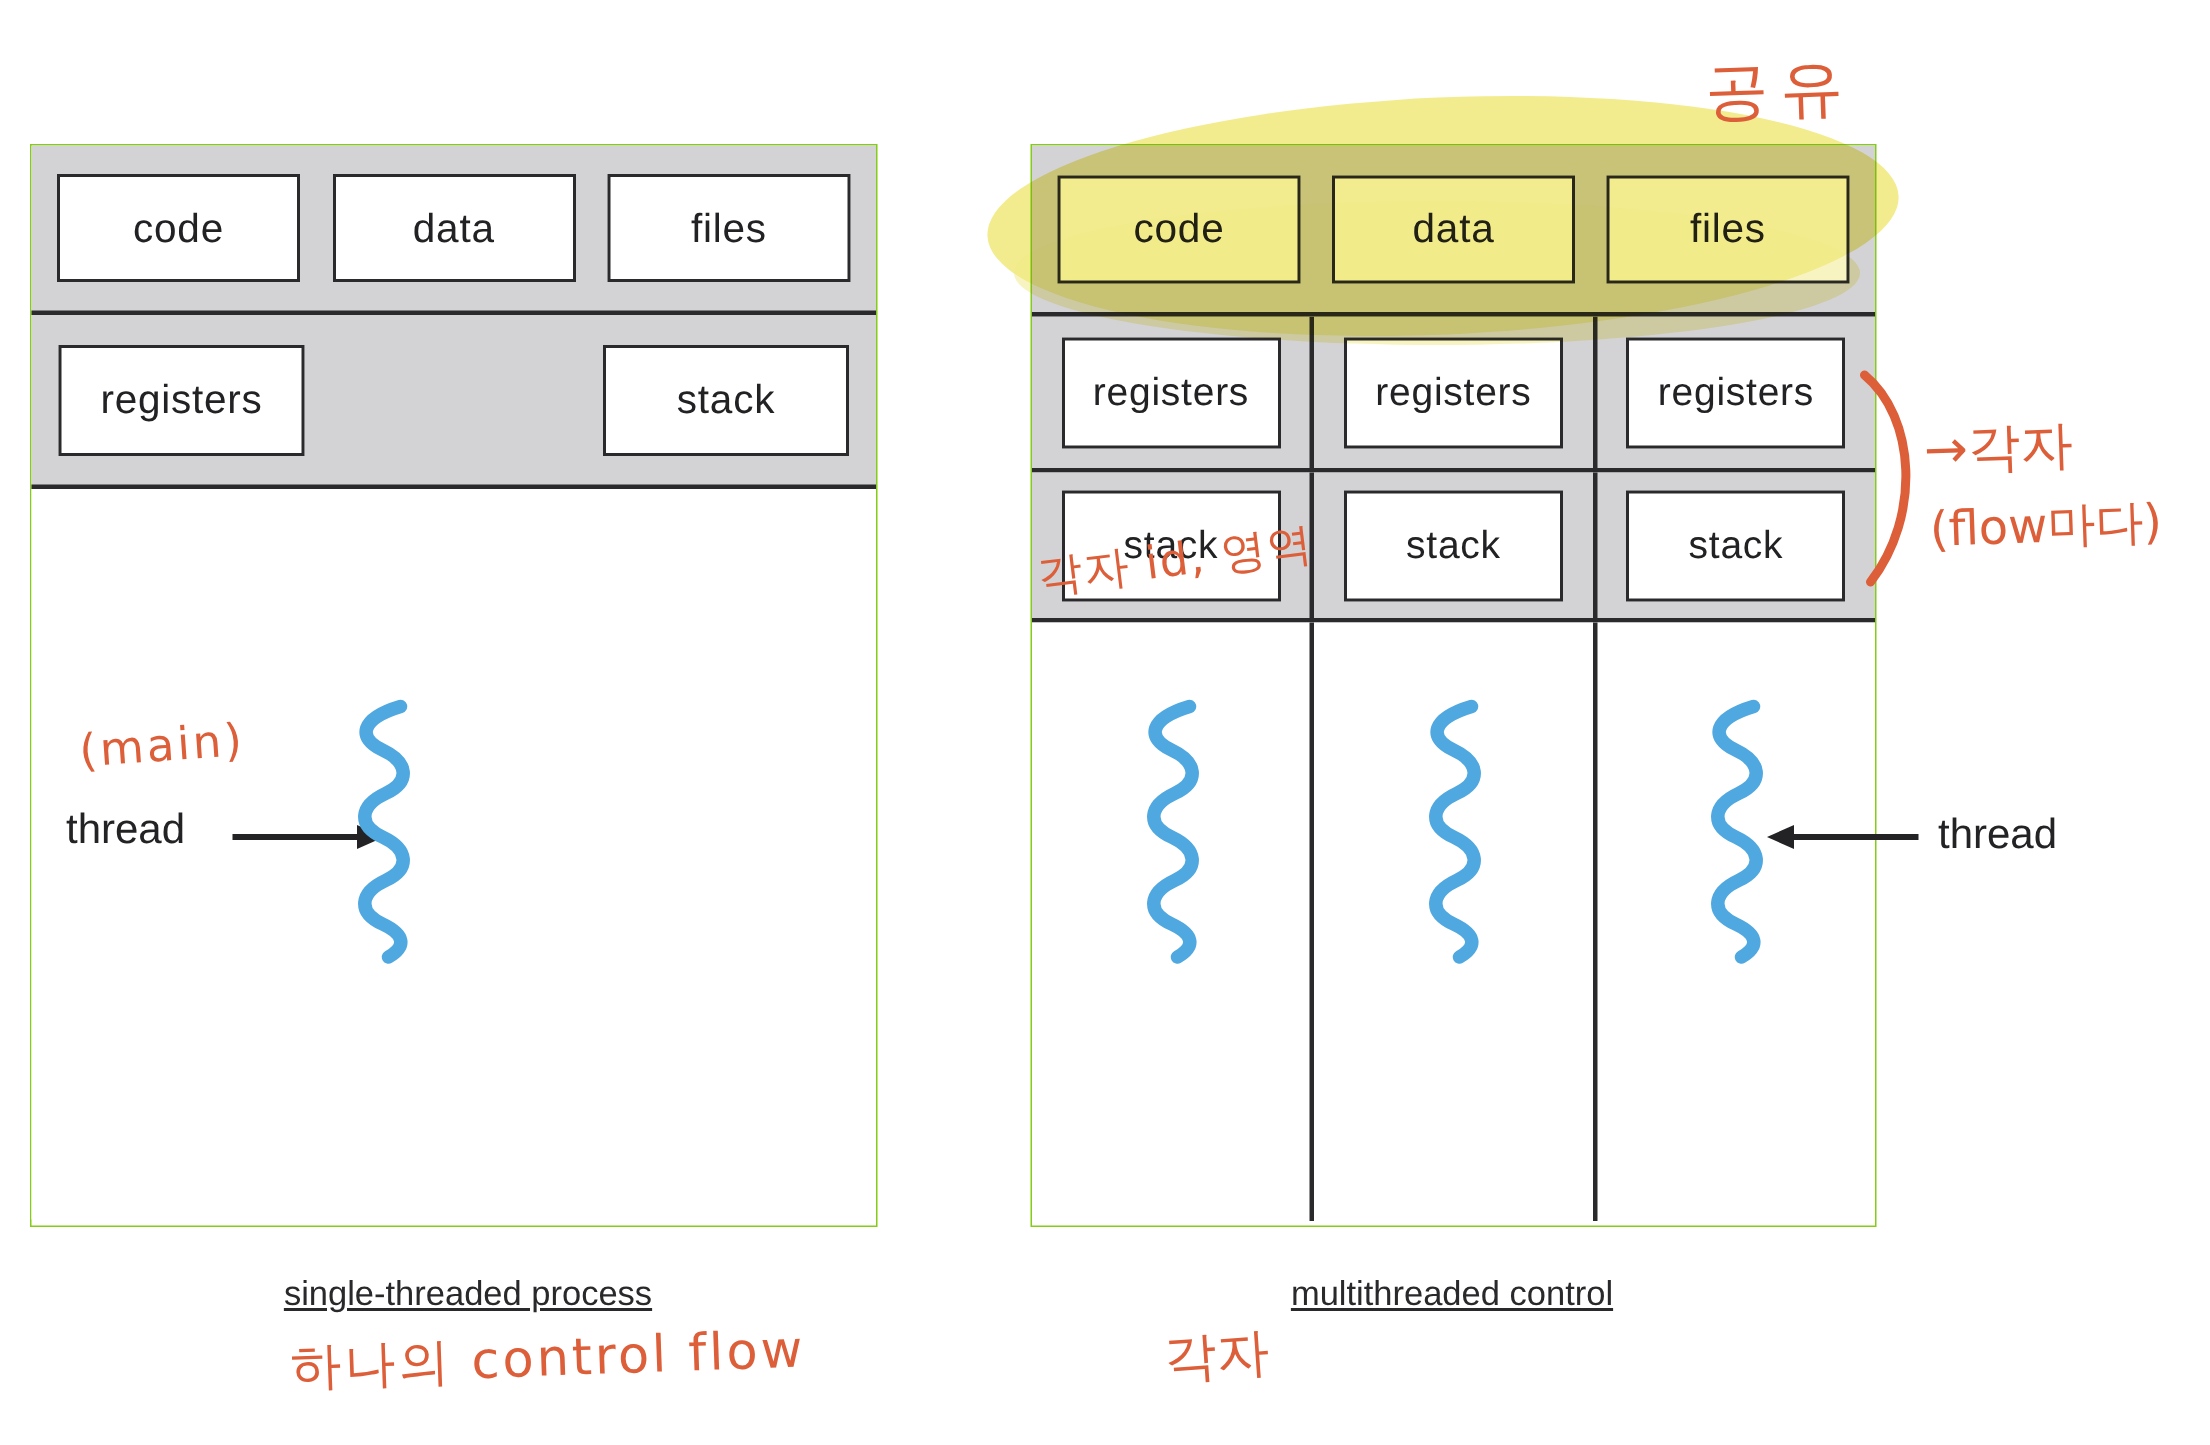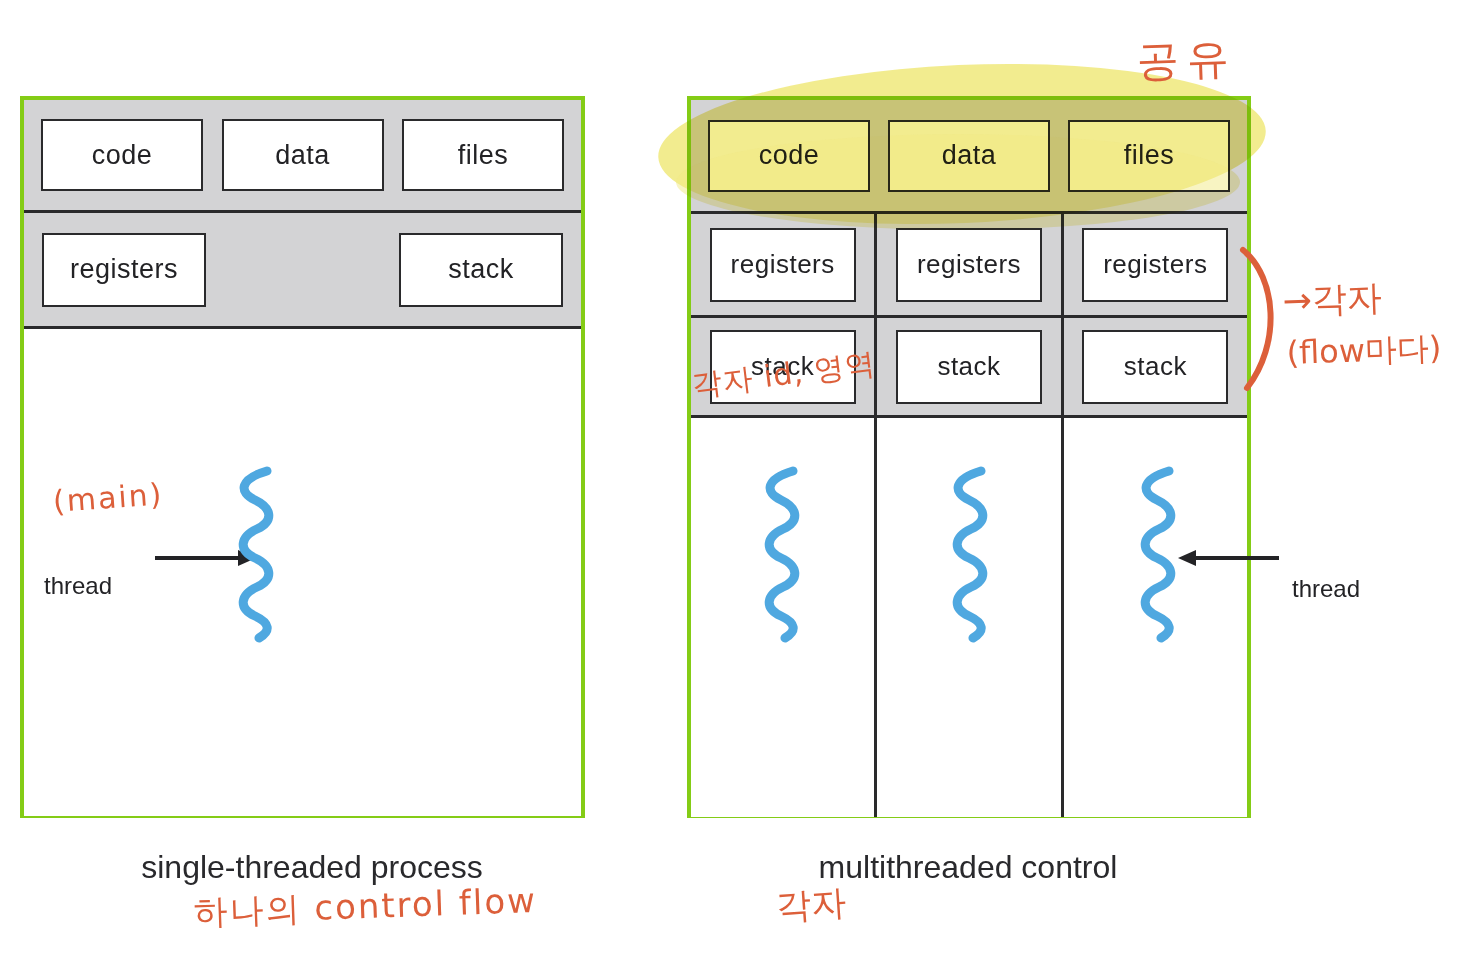--- a/index.html
+++ b/index.html
@@ -3,21 +3,21 @@
 <meta charset="utf-8">
 <style>
   * { box-sizing: border-box; margin: 0; padding: 0; }
   html,body { background:#ffffff; }
   .canvas {
     position: relative; width: 1473px; height: 963px;
     background: #ffffff; overflow: hidden;
     font-family: "Liberation Sans", sans-serif; color: #222225;
   }
   
-  .diagram { position:absolute; top:96px; height:722px; border:4px solid #84cc16; background:#fff; }
+  .diagram { position:absolute; top:96px; height:722px; border:1px solid #84cc16; background:#fff; }
   .diagram.left  { left:20px;  width:565px; }
   .diagram.right { left:687px; width:564px; }
 
   .band { background:#d3d3d5; border-bottom:3px solid #2a2a2c; position:relative; }
   .band.row3 { display:flex; align-items:center; justify-content:space-between; padding:0 17px; }
   .left .band1 { height:113px; }
   .left .band2 { height:116px; display:flex; align-items:center; justify-content:space-between; padding:0 18px; }
   .left .body  { height:487px; background:#fff; position:relative; }
 
   .right .band1 { height:114px; }
@@ -33,26 +33,26 @@
   .mbox {
     background:#fff; border:2px solid #2a2a2c;
     width:162px; height:72px; flex:none;
     display:flex; align-items:center; justify-content:center;
     font-size:27px; letter-spacing:.5px;
   }
   .mbox.ctx { width:164px; height:74px; }
   .mbox.cellbox { width:146px; height:74px; font-size:26px; }
 
   
-  .caption { position:absolute; width:520px; text-align:center; font-size:32px; color:#29292c; }
+  .caption { position:absolute; width:520px; text-align:center; font-size:23px; color:#29292c;text-decoration:underline; }
   .caption.leftcap  { left:52px;  top:849px; }
   .caption.rightcap { left:708px; top:849px; }
 
   
-  .thread-label { position:absolute; font-size:24px; color:#232326;margin-top:35px; }
+  .thread-label { position:absolute; font-size:28px; color:#232326; }
 
   
   .ink {
     position:absolute; color:#dc5f3a; font-size:32px;
     font-family:"DejaVu Sans", sans-serif; white-space:nowrap;
     transform-origin:left top; z-index:10; line-height:1.05;
   }
   .ink.main-note   { left:52px;  top:486px;  font-size:30px; transform:rotate(-4deg); letter-spacing:2px; }
   .ink.share-note  { left:1136px; top:40px;  font-size:42px; transform:rotate(-2deg); letter-spacing:8px; }
   .ink.stack-note  { left:690px; top:370px;  font-size:30px; transform:rotate(-7deg); letter-spacing:1px; }

